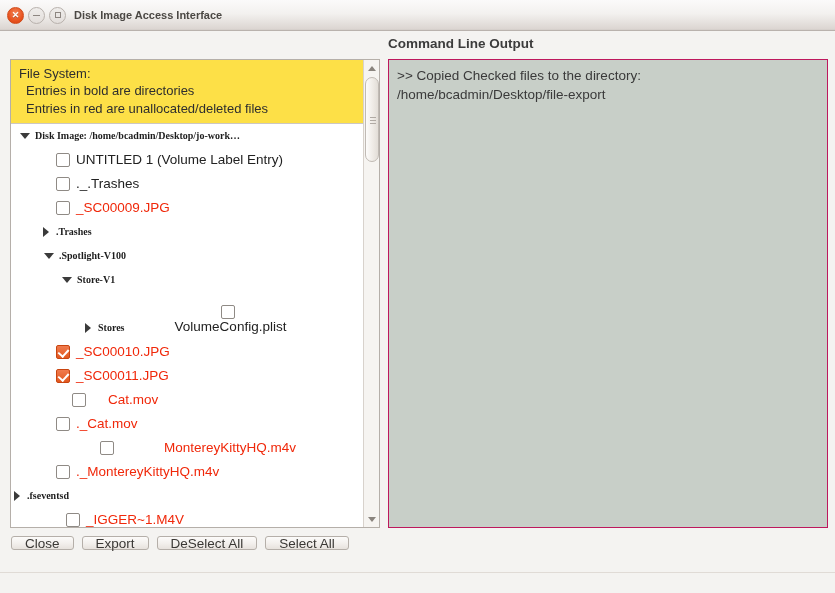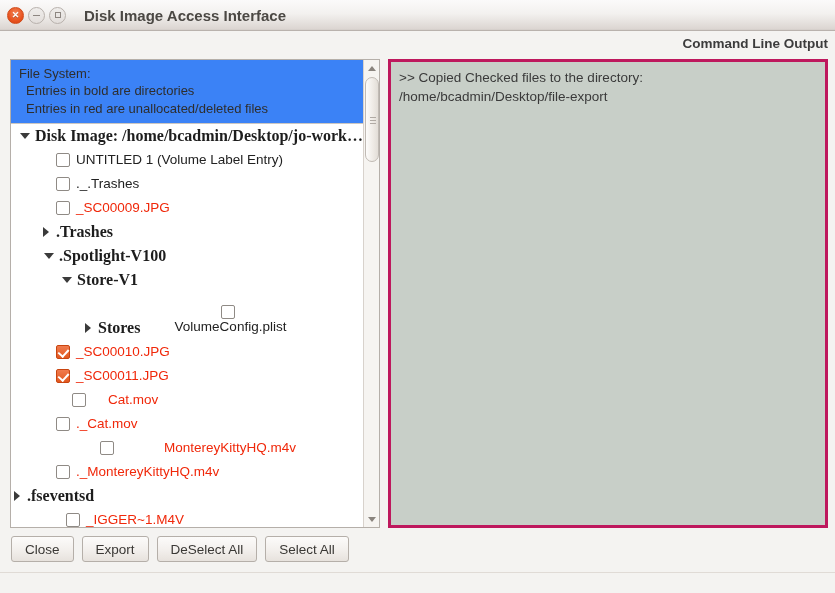--- a/index.html
+++ b/index.html
@@ -51,50 +51,50 @@
   }
   .winbtn.max .sq {
     width: 6px; height: 6px;
     border: 1px solid #8d8681;
   }
   .winbtn.min .dash {
     width: 7px; height: 1px;
     background: #8d8681;
   }
   #window-title {
-    margin-left: 14px;
-    font-size: 15px;
+    margin-left: 4px;
+    font-size: 11px;
     font-weight: bold;
     color: #4b4844;
   }
 
   
   #cmd-heading {
     position: absolute;
     left: 388px; top: 36px;
     width: 440px;
-    text-align: right;
+    text-align: left;
     font-size: 13.5px;
     font-weight: bold;
     color: #3c3c3c;
   }
 
   
   #tree-panel {
     position: absolute;
     left: 10px; top: 59px;
     width: 370px; height: 469px;
     background: #ffffff;
     border: 1px solid #b5afa9;
     overflow: hidden;
   }
   #tree-header {
     padding: 5px 0 6px 8px;
     border-bottom: 1px solid #ccc7c2;
-    background: #3b82f6;
+    background: #fde047;
     line-height: 1.33;
   }
   #tree-header div {
     font-size: 13px;
     color: #2e2e2e;
     white-space: nowrap;
   }
   #tree-header div.indent { padding-left: 7px; }
 
   #tree-body {
@@ -159,21 +159,21 @@
     border-width: 0 2px 2px 0;
     transform: rotate(42deg);
   }
 
   .lbl { font-size: 13.5px; }
   .lbl.file { font-family: "Liberation Sans", sans-serif; color: #222222; }
   .lbl.file.red { color: #f0280a; }
   .lbl.dir {
     font-family: "Liberation Serif", serif;
     font-weight: bold;
-    font-size: 16px;
+    font-size: 10px;
     color: #1d1d1d;
   }
 
   
   #tree-scroll {
     position: absolute;
     right: 0; top: 0;
     width: 16px; height: 100%;
     background: #f6f4f1;
     border-left: 1px solid #d8d2cc;
@@ -215,40 +215,40 @@
   #sb-thumb .grip.g1 { top: 39px; }
   #sb-thumb .grip.g2 { top: 42px; }
   #sb-thumb .grip.g3 { top: 45px; }
 
   
   #cmd-panel {
     position: absolute;
     left: 388px; top: 59px;
     width: 440px; height: 469px;
     background: #c8cfc8;
-    border: 3px solid #be185d;
+    border: 1px solid #be185d;
     padding: 7px 8px;
     overflow: hidden;
   }
   #cmd-panel div {
     font-size: 13.5px;
     color: #3a3a3a;
     line-height: 1.4;
     white-space: pre;
   }
 
   
   #buttonbar {
     position: absolute;
     left: 11px; top: 536px;
     display: flex;
     gap: 8px;
   }
   .btn {
-    height: 26px;
+    height: 14px;
     min-width: 54px;
     padding: 0 13px;
     font-size: 13.5px;
     color: #3a3835;
     background: linear-gradient(to bottom, #fcfbfa 0%, #f3f0ed 52%, #e7e2dd 100%);
     border: 1px solid #b5afa9;
     border-radius: 3px;
     display: flex; align-items: center; justify-content: center;
     cursor: default;
   }

